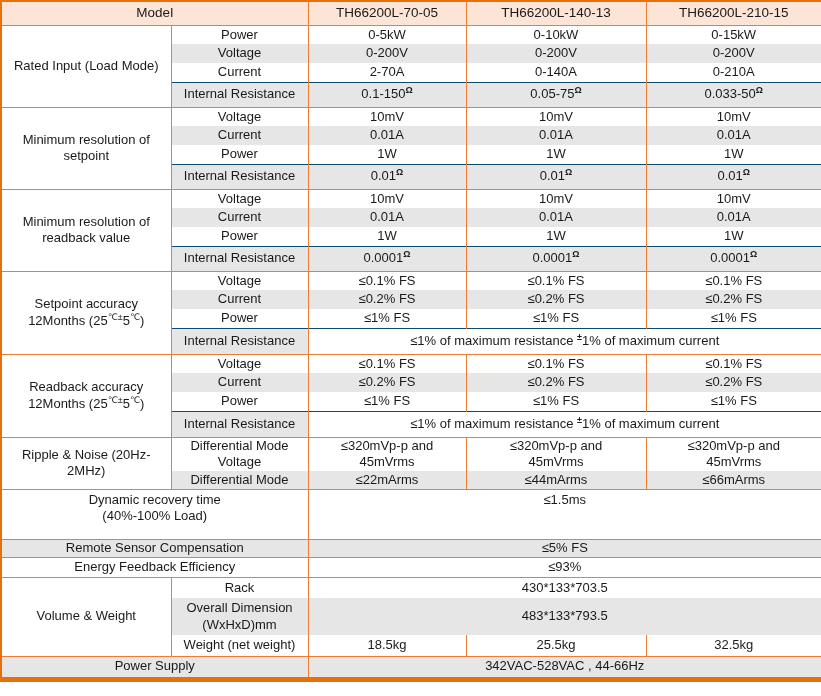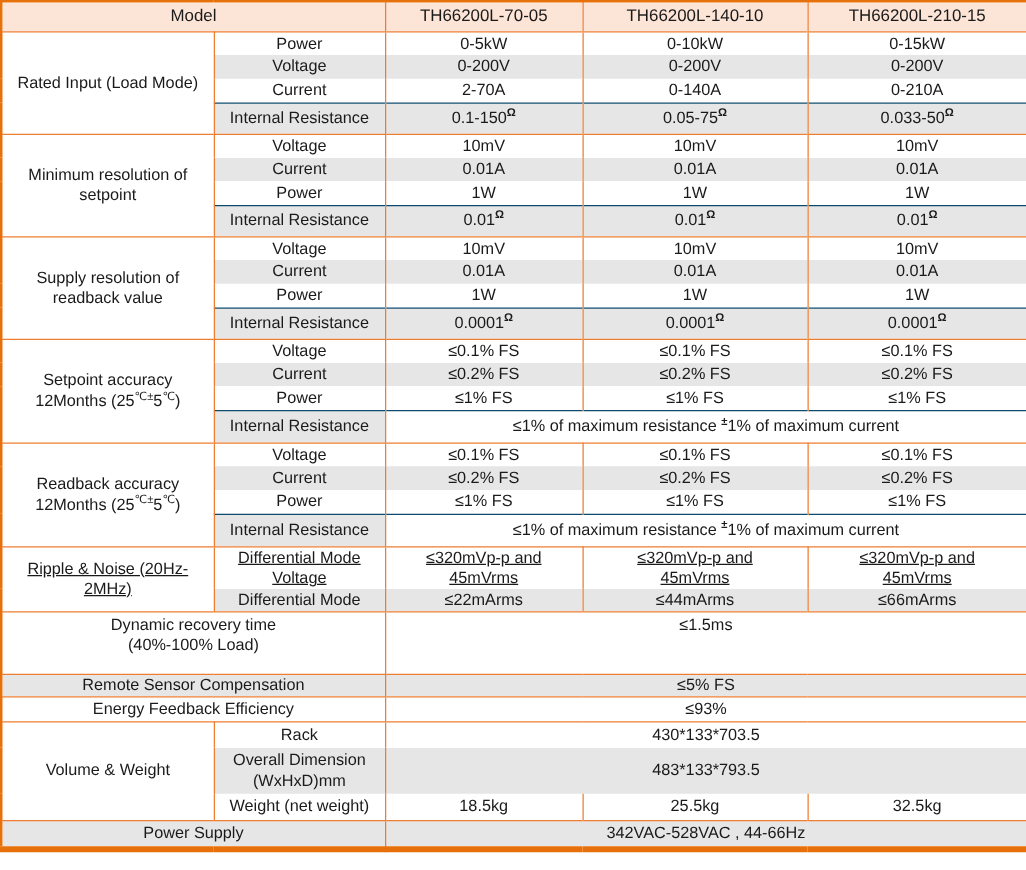--- a/index.html
+++ b/index.html
@@ -24,42 +24,42 @@
   tr.sec>td{border-top:1px solid #ed7d31;}
   tr.subsec>td{border-top:1px solid #0c4a6e;}
   .gray{background:#e7e6e6;}
   .peach{background:#fce4d6;}
   .hdr{font-size:13.5px;}
   sup.sp{font-size:9px;font-weight:bold;line-height:0;}
   sup.sc{font-size:9px;line-height:0;}
   .vtop{vertical-align:top;padding-top:2px;}
   
   tr.rh24{height:24px;} tr.rh19{height:19px;} tr.rh25{height:25px;}
-  tr.rh26{height:26px;} tr.rh34{height:34px;text-decoration:underline;} tr.rh18{height:18px;}
+  tr.rh26{height:26px;} tr.rh34{height:34px;} tr.rh18{height:18px;}
   tr.rh50{height:50px;} tr.rh20{height:20px;} tr.rh21{height:21px;}
   tr.rh37{height:37px;} tr.rh23{height:23px;}
 </style>
 </head>
 <body>
 
 <div class="wrap">
 <table class="spec">
 <colgroup>
   <col style="width:170px">
         <col style="width:137px">
         <col style="width:158px">
         <col style="width:180px">
         <col style="width:176px">
 </colgroup>
 <tbody>
 
   <tr class="rh24">
     <td colspan="2" class="peach vr hdr">Model</td>
     <td class="peach vr hdr">TH66200L-70-05</td>
-    <td class="peach vr hdr">TH66200L-140-10</td>
+    <td class="peach vr hdr">TH66200L-140-13</td>
     <td class="peach hdr">TH66200L-210-15</td>
   </tr>
 
   <tr class="sec rh19">
     <td rowspan="4" class="vr">Rated Input (Load Mode)</td>
     <td class="vr">Power</td>
     <td class="vr">0-5kW</td>
     <td class="vr">0-10kW</td>
     <td>0-15kW</td>
   </tr>
@@ -102,21 +102,21 @@
     <td>1W</td>
   </tr>
   <tr class="subsec rh25">
     <td class="vr gray">Internal Resistance</td>
     <td class="vr gray"><span>0.01</span><sup class="sp">Ω</sup></td>
     <td class="vr gray"><span>0.01</span><sup class="sp">Ω</sup></td>
     <td class="gray"><span>0.01</span><sup class="sp">Ω</sup></td>
   </tr>
 
   <tr class="sec rh19">
-    <td rowspan="4" class="vr">Supply resolution of readback value</td>
+    <td rowspan="4" class="vr">Minimum resolution of readback value</td>
     <td class="vr">Voltage</td>
     <td class="vr">10mV</td>
     <td class="vr">10mV</td>
     <td>10mV</td>
   </tr>
   <tr class="rh19">
     <td class="vr gray">Current</td>
     <td class="vr gray">0.01A</td>
     <td class="vr gray">0.01A</td>
     <td class="gray">0.01A</td>

